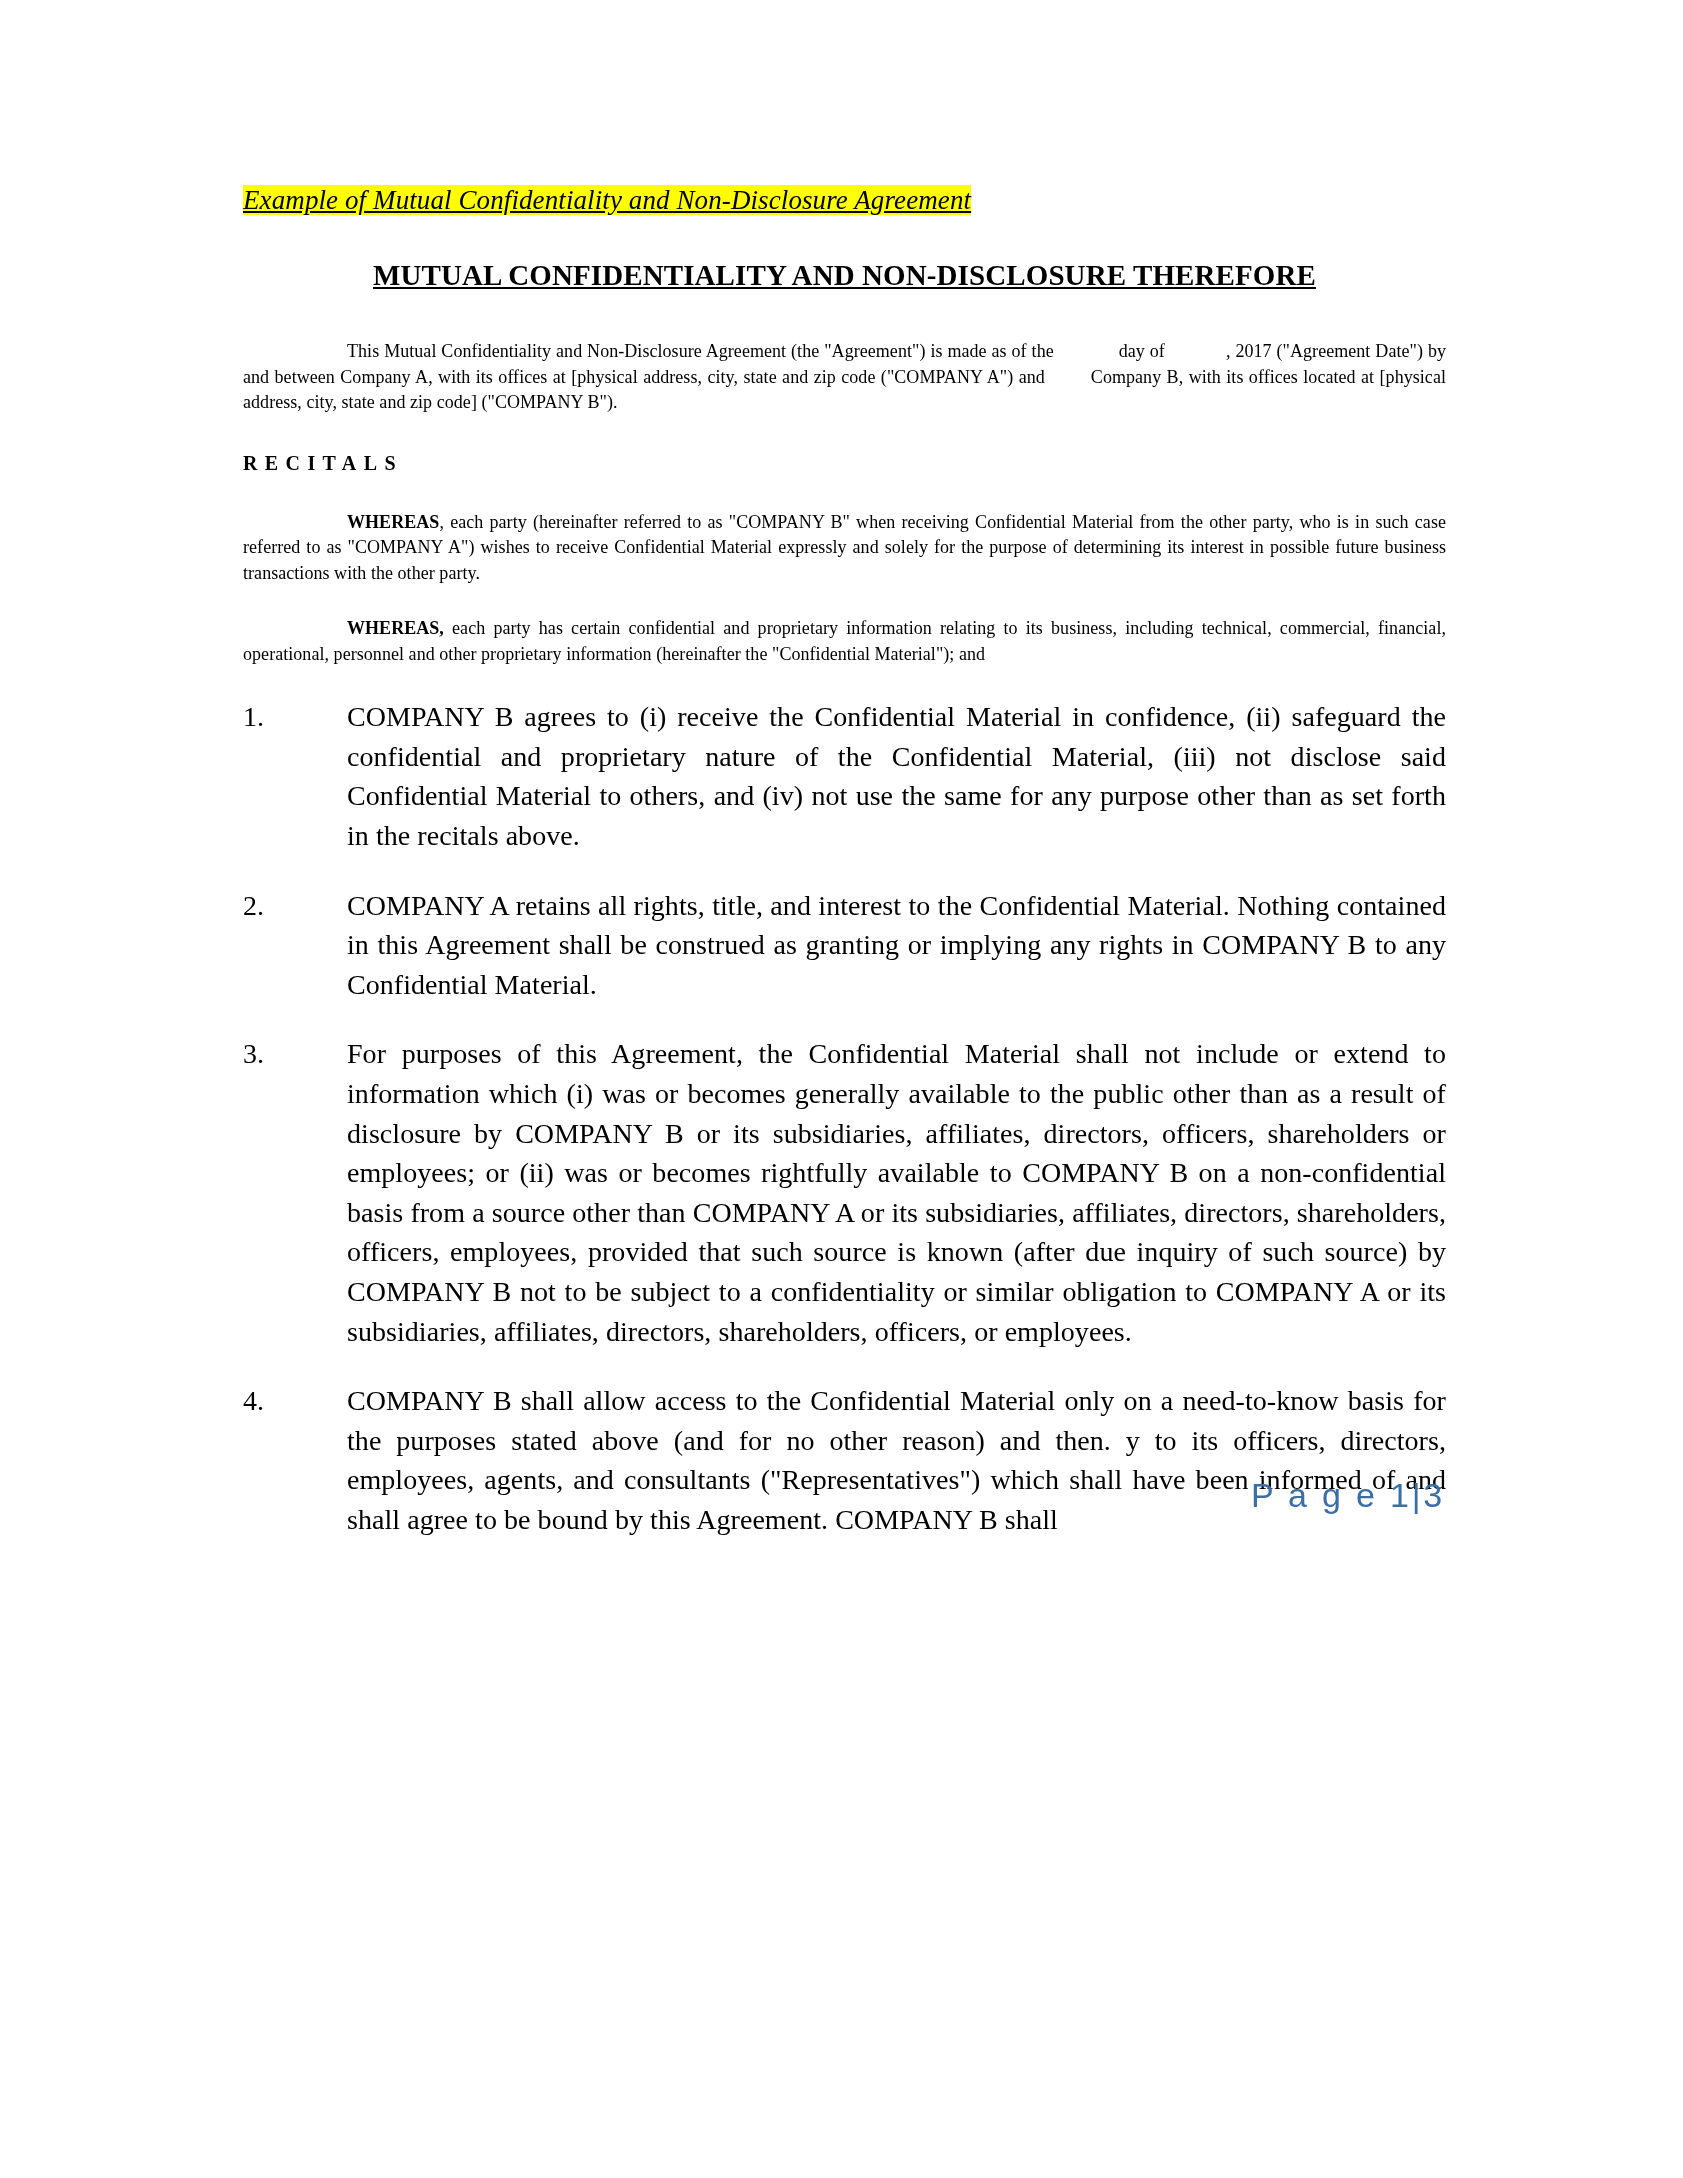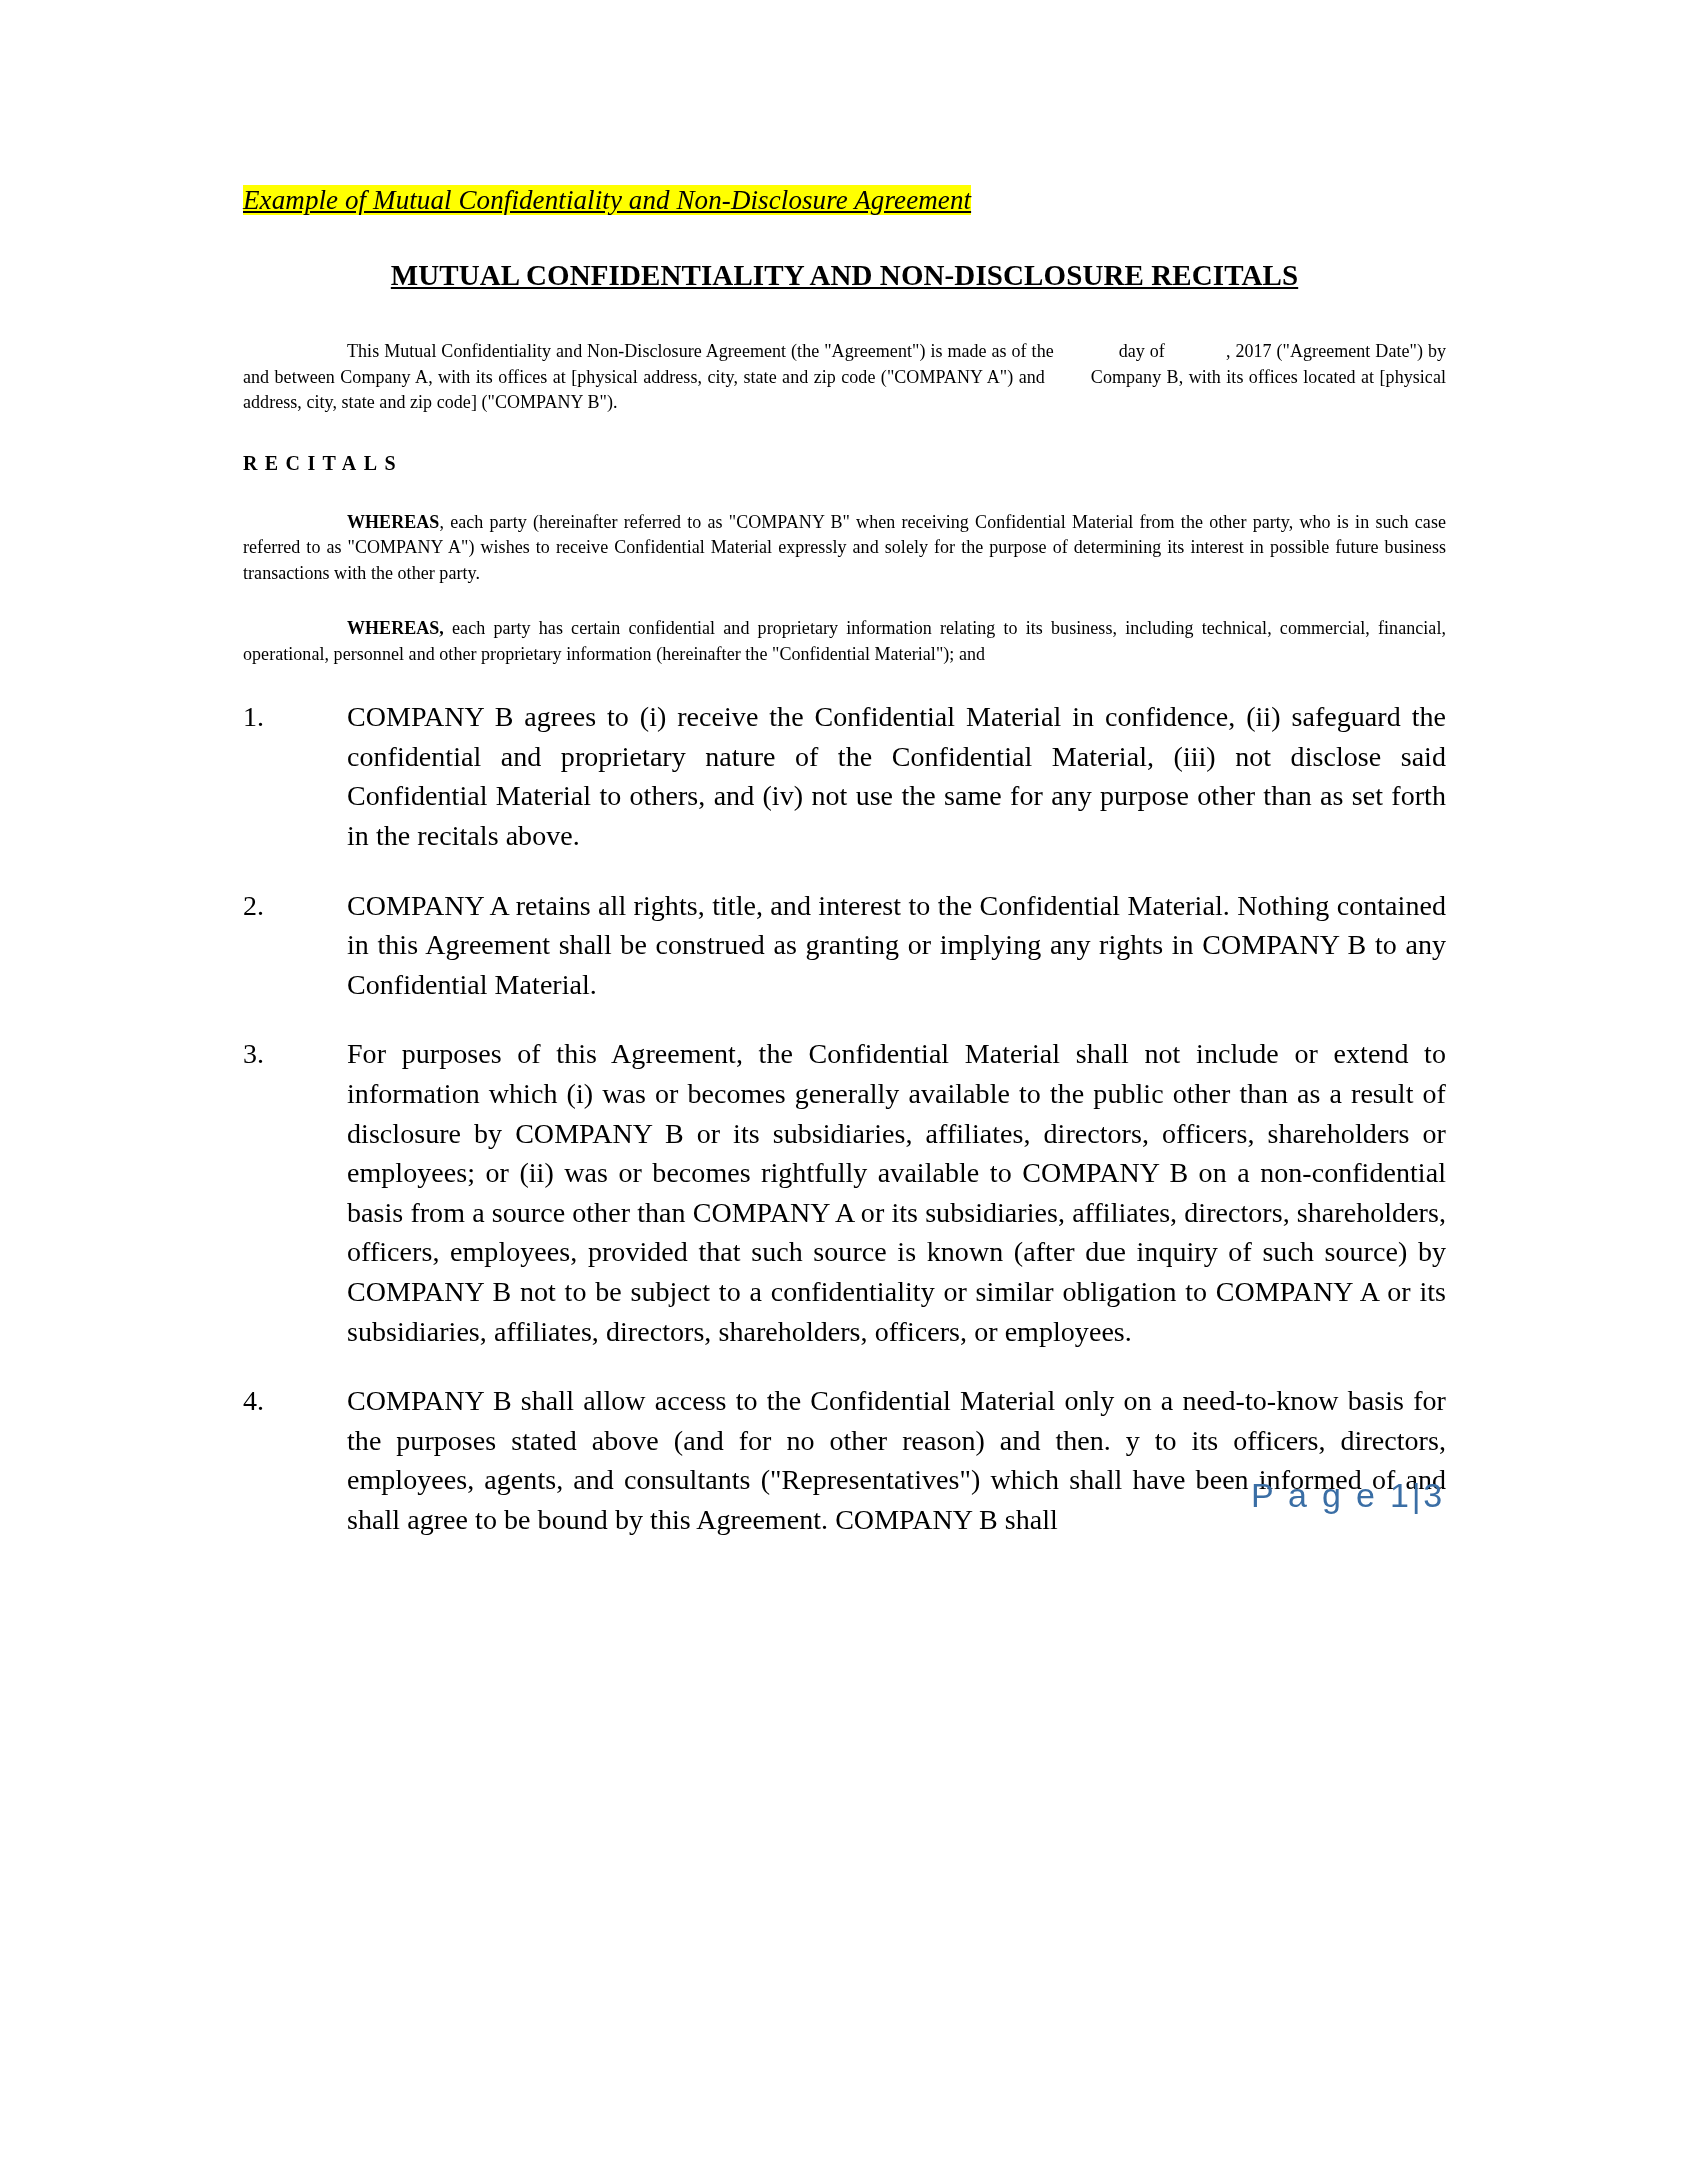--- a/index.html
+++ b/index.html
@@ -122,21 +122,21 @@
 
 <div class="page">
 
   <div class="doc">
 
     <div class="hl-title-wrap">
       <span class="hl-title">Example of Mutual Confidentiality and Non-Disclosure Agreement</span>
     </div>
 
     <div class="main-heading">
-      <span>MUTUAL CONFIDENTIALITY AND NON-DISCLOSURE RECITALS</span>
+      <span>MUTUAL CONFIDENTIALITY AND NON-DISCLOSURE THEREFORE</span>
     </div>
 
     <p class="body first-indent"><span>This Mutual Confidentiality and Non-Disclosure Agreement (the "Agreement") is made as of the</span><span class="blank"></span><span>day of</span><span class="blank-sm"></span><span>, 2017 ("Agreement Date") by and between Company A, with its offices at  [physical address, city, state and zip code ("COMPANY A") and</span><span class="gap"></span><span>Company B, with its offices located at [physical address, city, state and zip code]  ("COMPANY B").</span></p>
 
     <div class="recitals">
       <span>RECITALS</span>
     </div>
 
     <p class="body first-indent"><b>WHEREAS</b><span>, each party (hereinafter referred to as "COMPANY B" when receiving Confidential Material from the other party, who is in such case referred to as "COMPANY A") wishes to receive Confidential Material expressly and solely for the purpose of determining its interest in possible future business transactions with the other party.</span></p>
 

